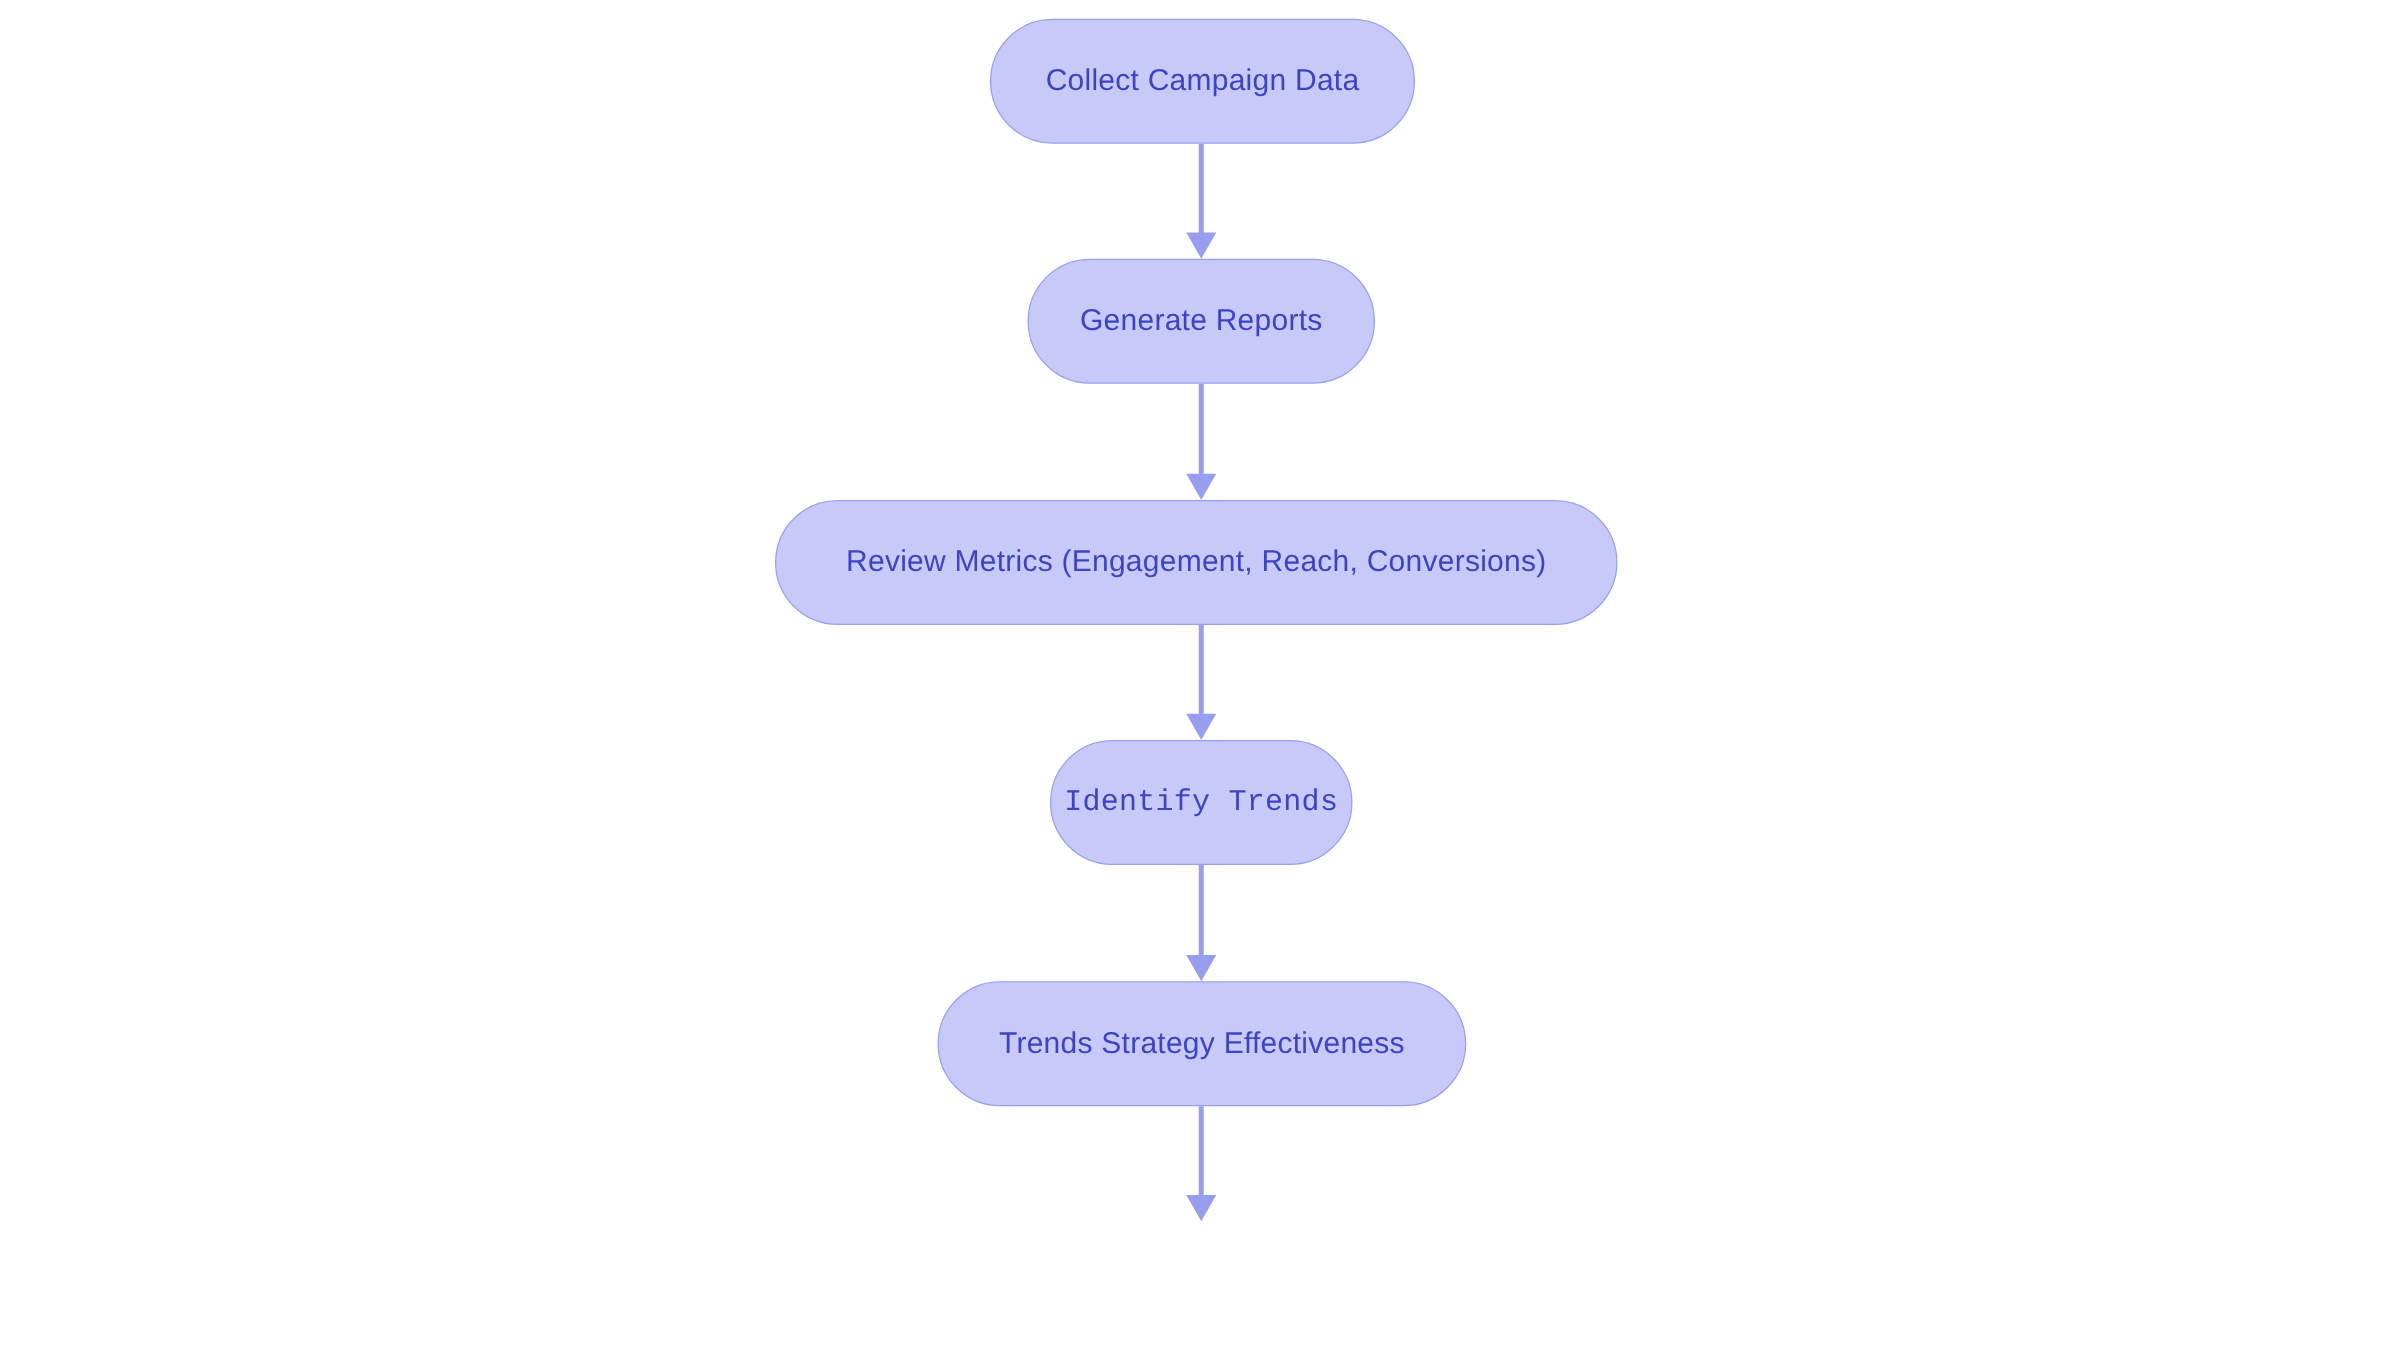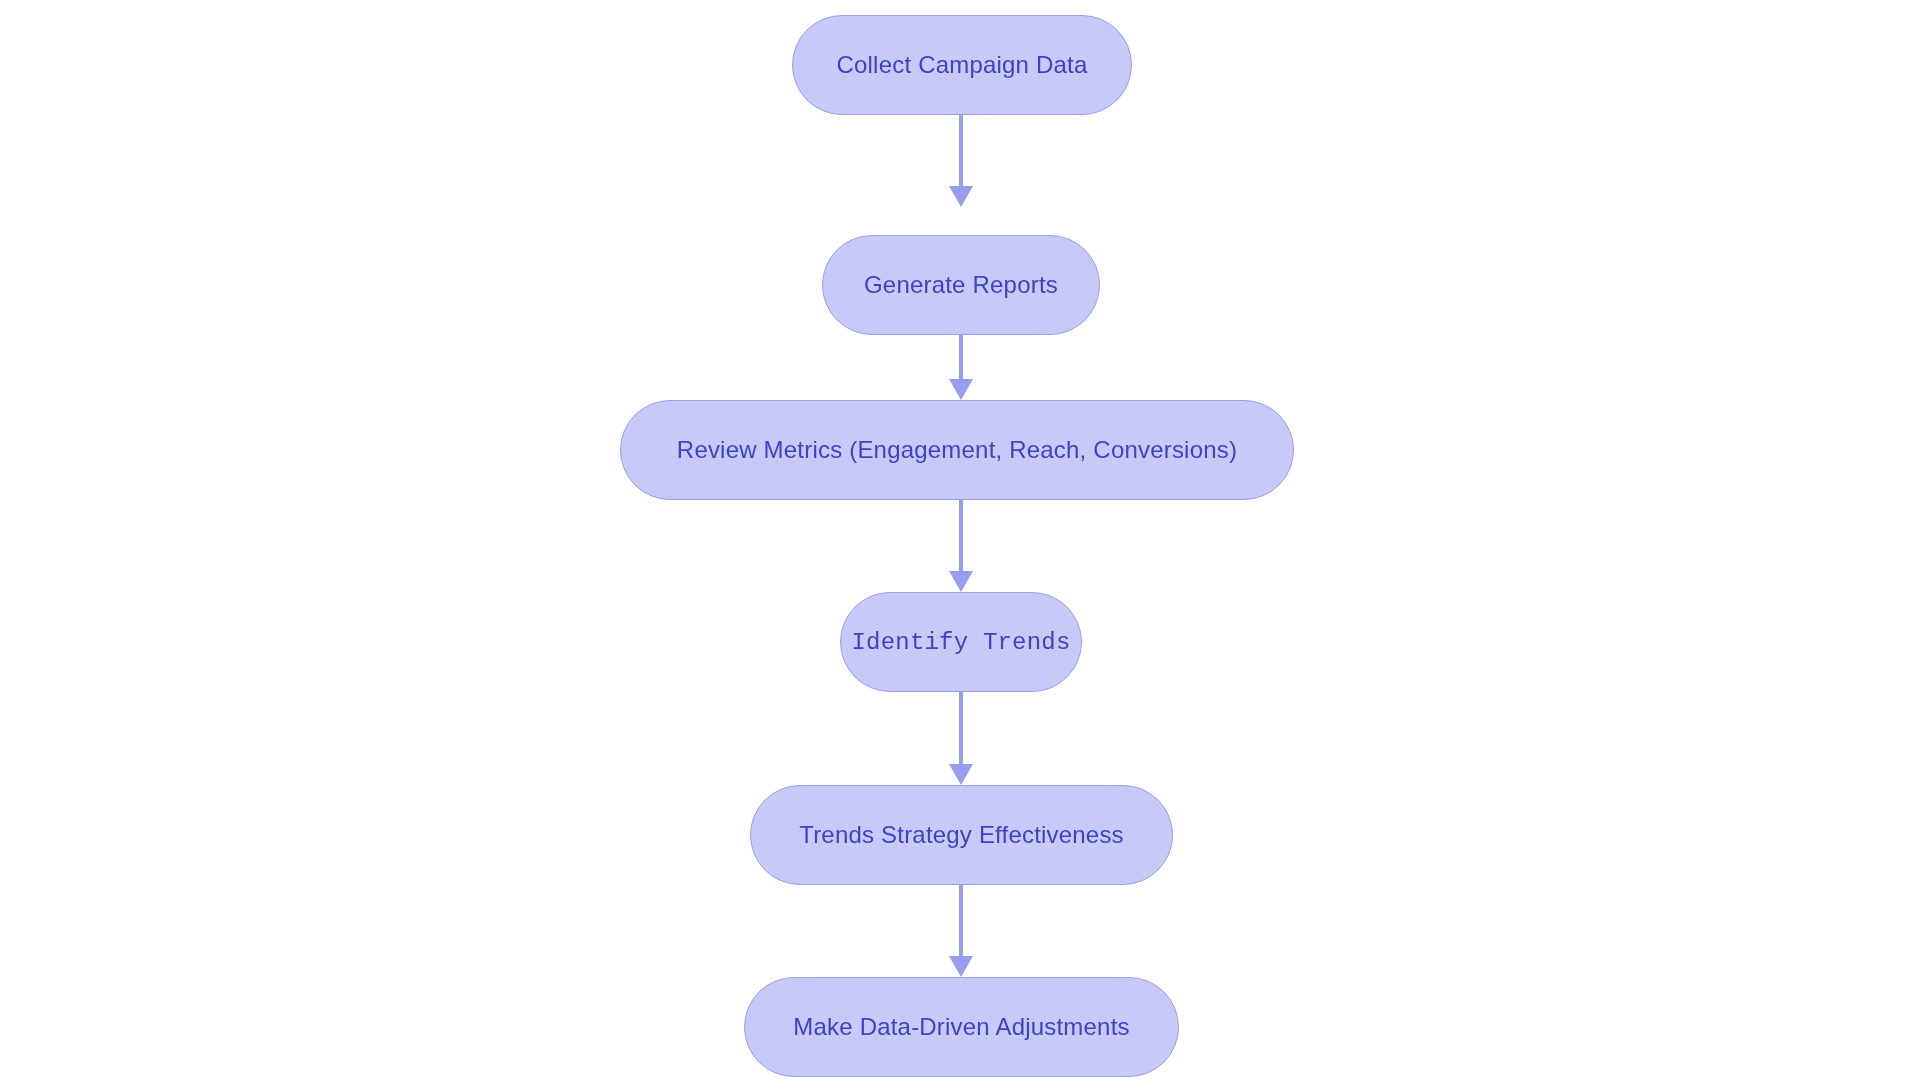--- a/index.html
+++ b/index.html
@@ -26,21 +26,21 @@
     display:flex;
     align-items:center;
     justify-content:center;
     color:var(--node-text);
     font-size:24px;
     letter-spacing:0.2px;
     white-space:nowrap;
     text-align:center;
   }
   .node-1{left:792px;top:15px;width:340px;}
-  .node-2{left:822px;top:207px;width:278px;margin-top:28px;}
+  .node-2{left:822px;top:207px;width:278px;}
   .node-3{left:620px;top:400px;width:674px;}
   .node-4{left:840px;top:592px;width:242px;font-family:Liberation Mono, monospace;}
   .node-5{left:750px;top:785px;width:423px;}
   .node-6{left:744px;top:977px;width:435px;}
   .edges{
     position:absolute;
     left:0;top:0;
     width:1920px;height:1083px;
     pointer-events:none;
   }
@@ -78,15 +78,14 @@
   <div class="flow-node node-1">Collect Campaign Data</div>
 
   <div class="flow-node node-2">Generate Reports</div>
 
   <div class="flow-node node-3">Review Metrics (Engagement, Reach, Conversions)</div>
 
   <div class="flow-node node-4">Identify Trends</div>
 
   <div class="flow-node node-5">Trends Strategy Effectiveness</div>
 
-  <div class="flow-node node-6">Make Data-Driven Adjustments</div>
 
 </div>
 
 </body></html>

